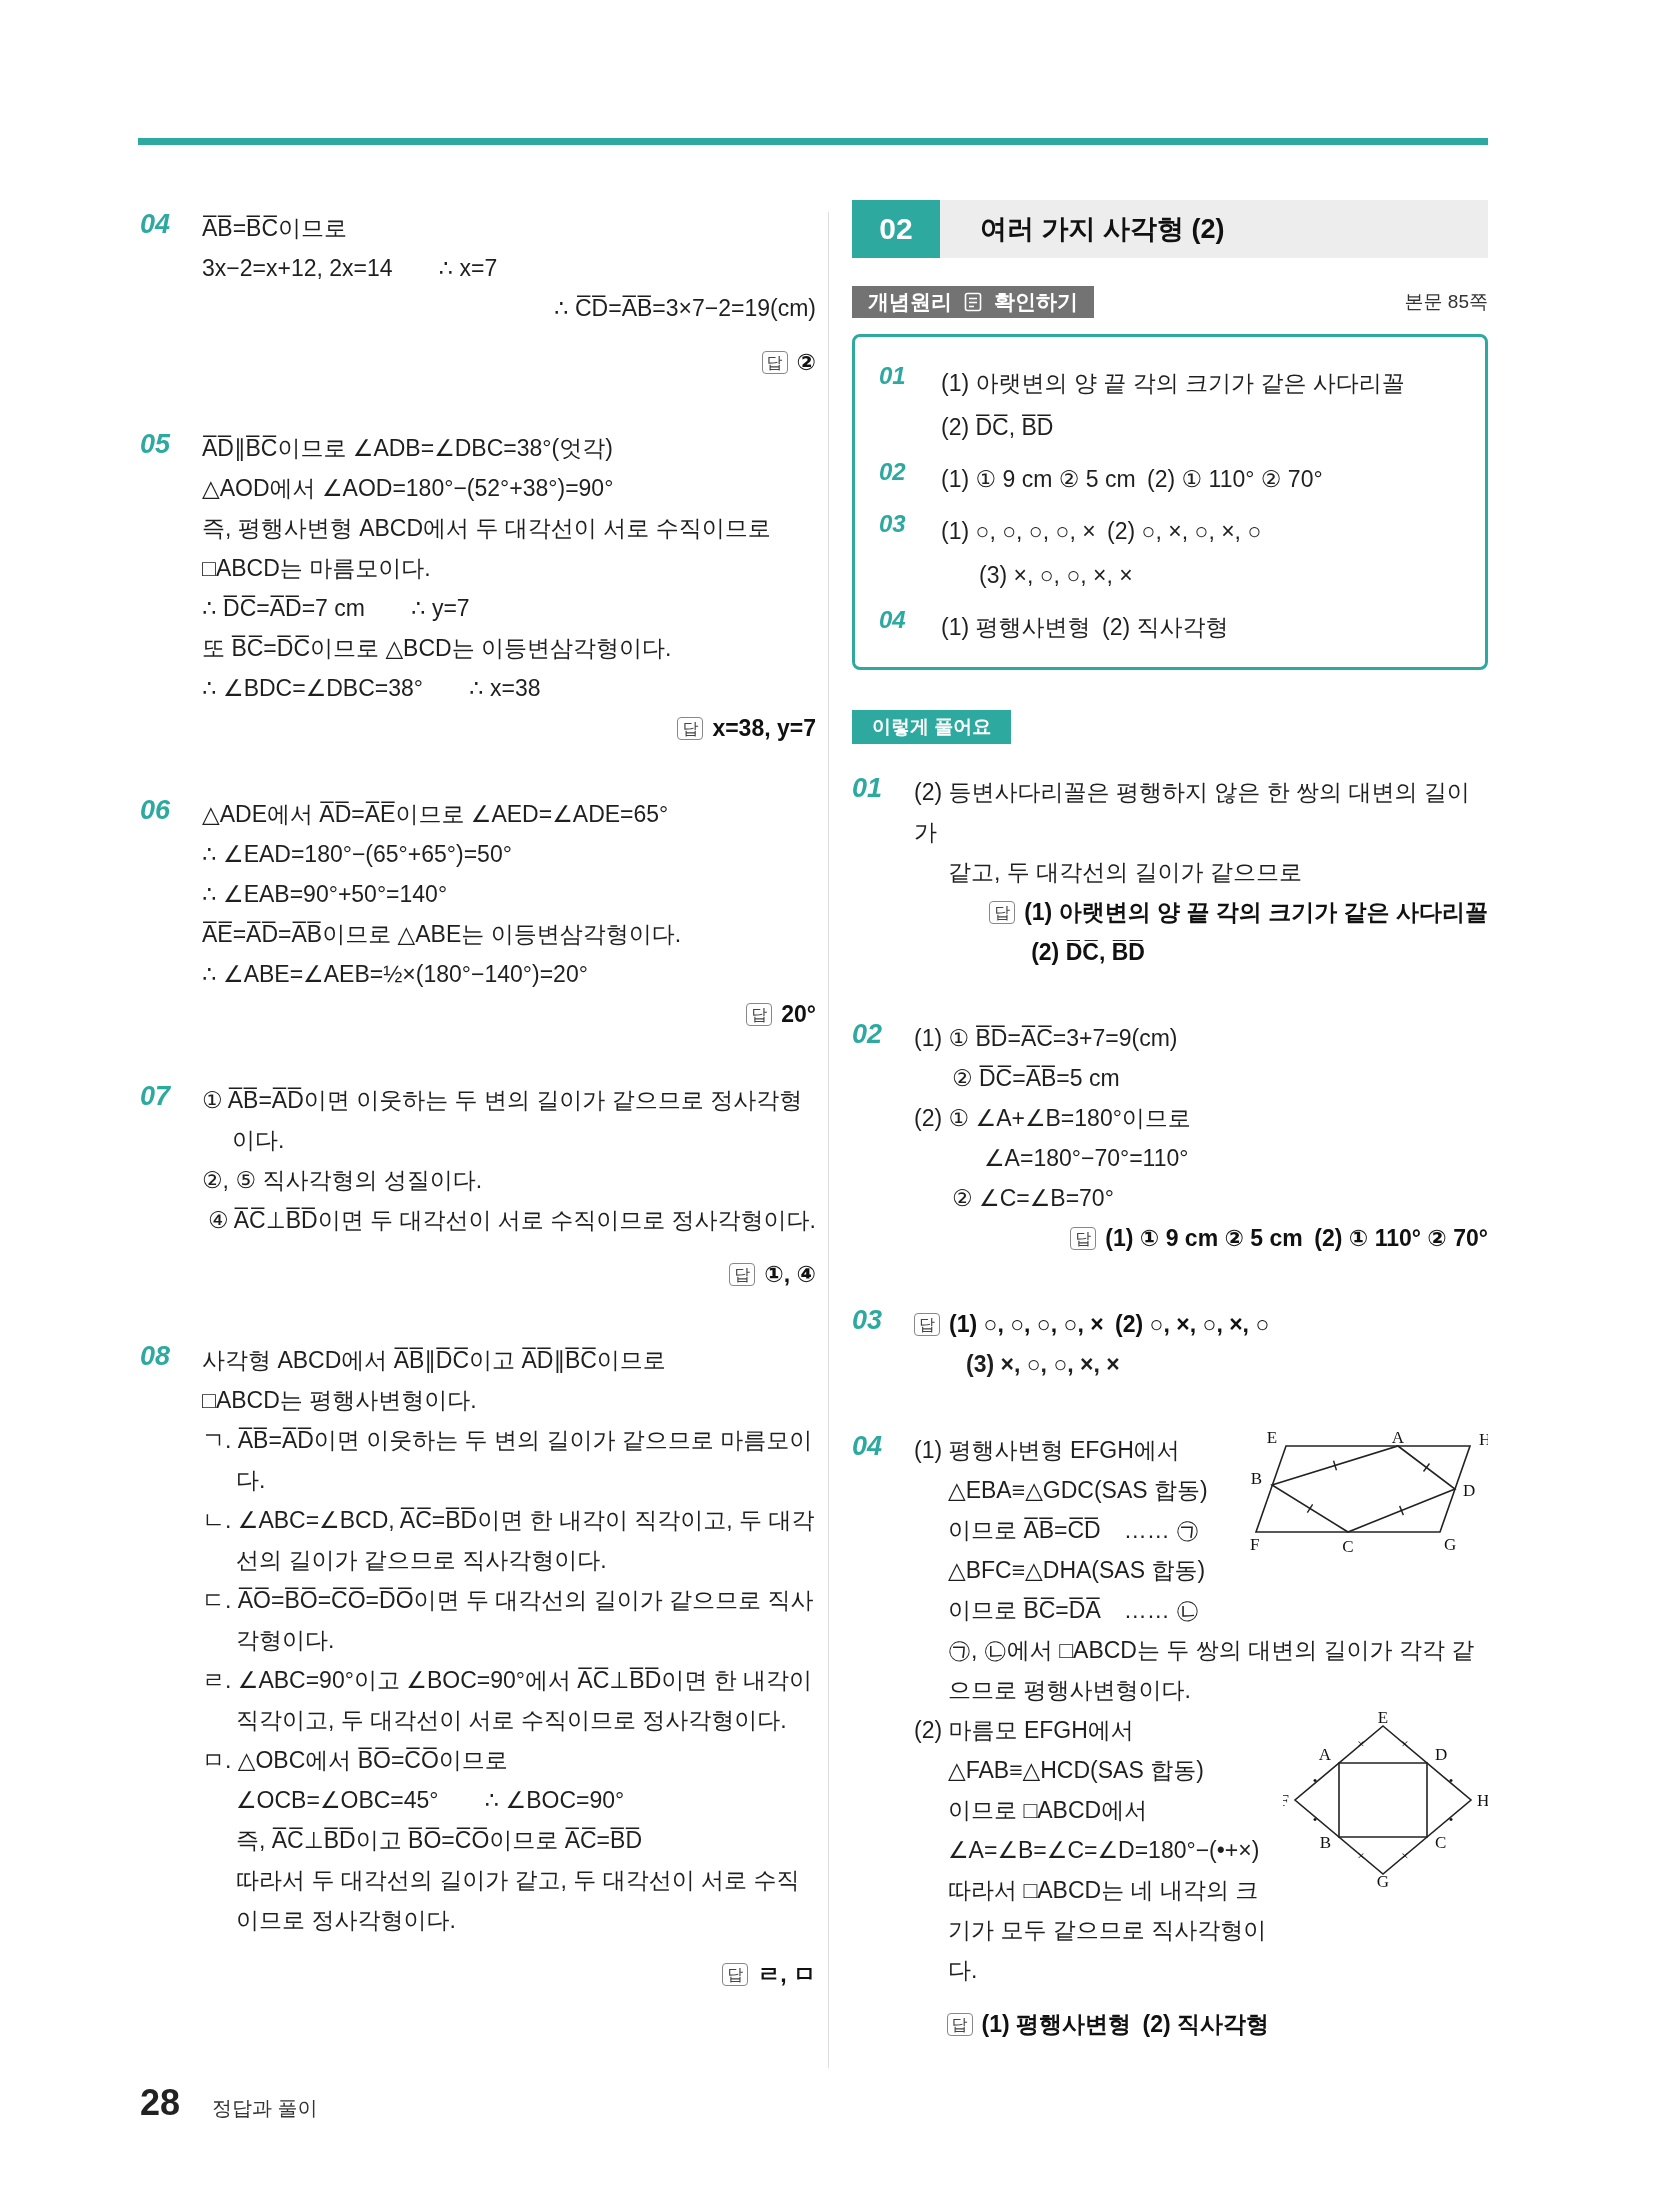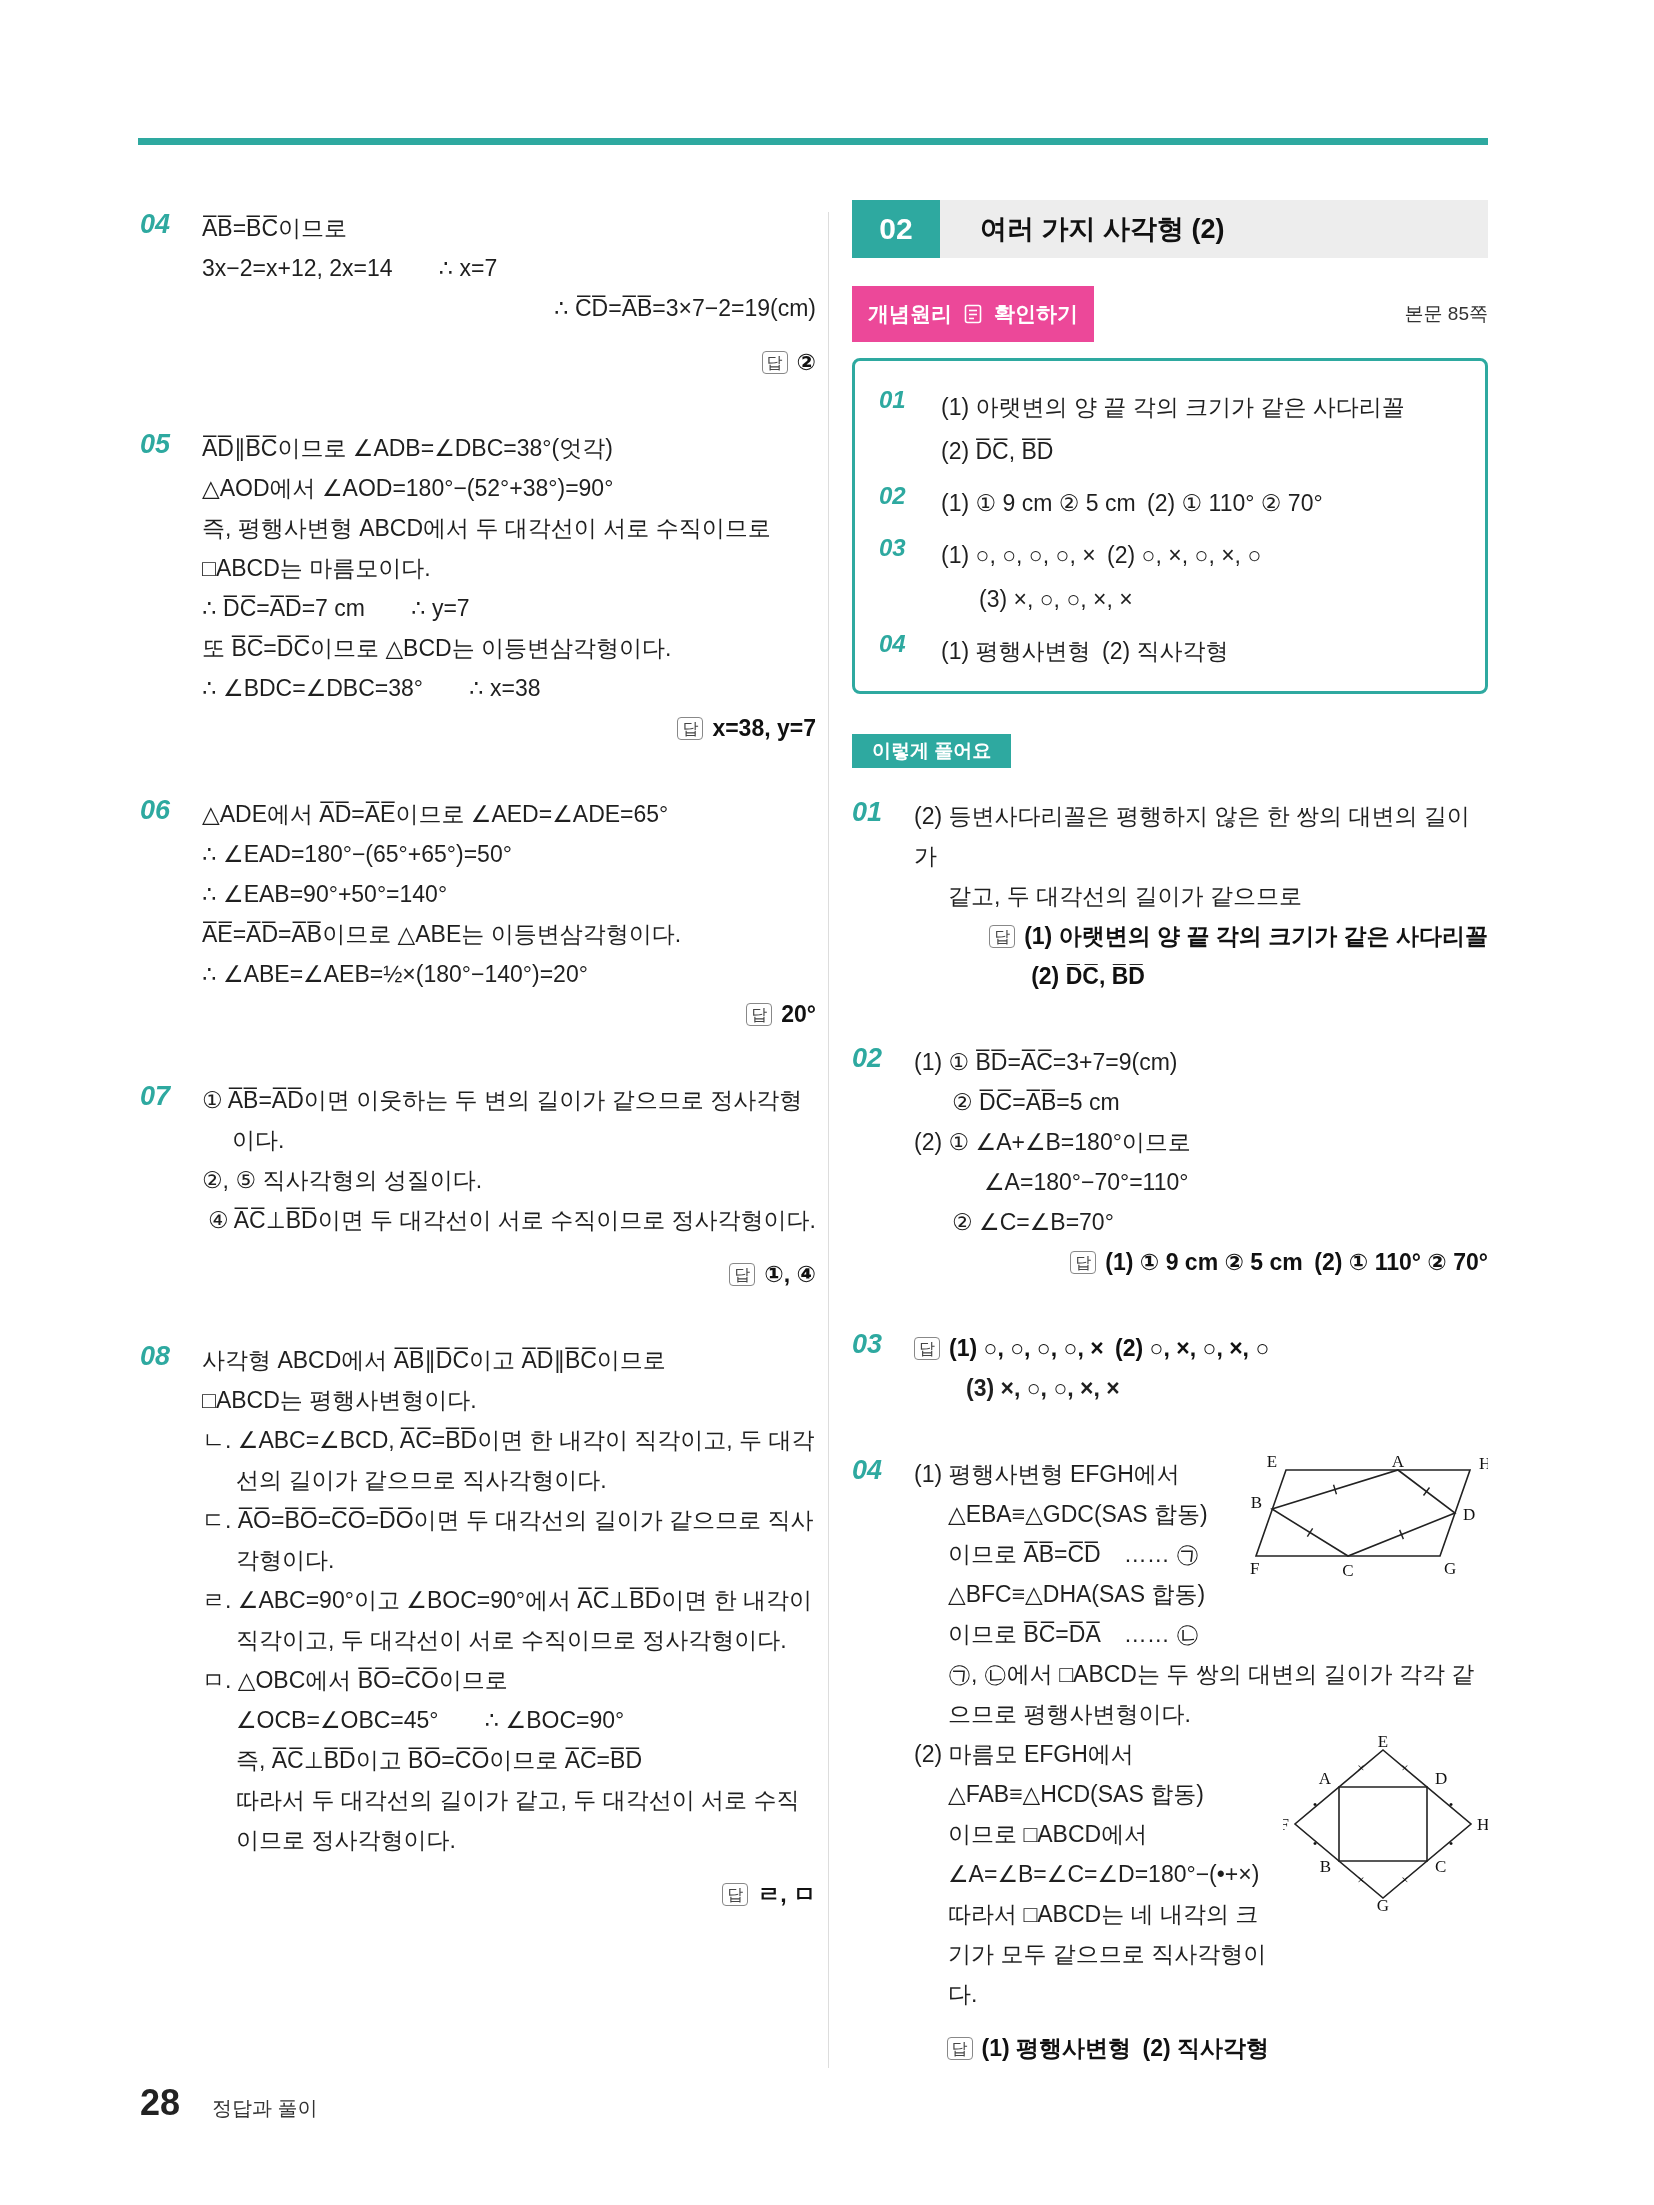--- a/index.html
+++ b/index.html
@@ -47,22 +47,22 @@
   
   .secheader { display:flex; align-items:stretch; background:#ededed; height:58px; margin-bottom:28px; }
   .secnum {
     flex:none; width:88px; background:#2ea9a0; color:#fff; font-weight:bold; font-size:30px;
     display:flex; align-items:center; justify-content:center;
   }
   .sectitle { margin:12px; font-size:27px; font-weight:bold; color:#111; display:flex; align-items:center; padding-left:28px; }
 
   .conceptrow { display:flex; justify-content:space-between; align-items:center; margin-bottom:16px; }
   .conceptchip {
-    background:#ec4899; color:#fff; font-size:21px; font-weight:bold;
-    display:flex; align-items:center; gap:10px; padding:14px 16px;
+    background:#737373; color:#fff; font-size:21px; font-weight:bold;
+    display:flex; align-items:center; gap:10px; padding:2px 16px;
   }
   .pageref { font-size:19px; color:#333; }
 
   .ansbox {
     border:3px solid #2ea9a0; border-radius:8px; padding:24px 24px 18px 24px; margin-bottom:36px;
   }
   .ansbox .prob { margin-bottom:8px; }
   .ansbox .pbody { line-height:44px; }
   .ansbox .pnum { font-size:24px; }
 
@@ -140,20 +140,21 @@
           <span class="ansgrp"><span class="amark">답</span><span class="ansval">①, ④</span></span>
         </p>
       </div>
     </section>
 
     <section class="prob">
       <div class="pnum">08</div>
       <div class="pbody">
         <p class="ln">사각형 ABCD에서 A̅B̅∥D̅C̅이고 A̅D̅∥B̅C̅이므로</p>
         <p class="ln">□ABCD는 평행사변형이다.</p>
+        <p class="ln hang">ㄱ. A̅B̅=A̅D̅이면 이웃하는 두 변의 길이가 같으므로 마름모이다.</p>
         <p class="ln hang">ㄴ. ∠ABC=∠BCD, A̅C̅=B̅D̅이면 한 내각이 직각이고, 두 대각선의 길이가 같으므로 직사각형이다.</p>
         <p class="ln hang">ㄷ. A̅O̅=B̅O̅=C̅O̅=D̅O̅이면 두 대각선의 길이가 같으므로 직사각형이다.</p>
         <p class="ln hang">ㄹ. ∠ABC=90°이고 ∠BOC=90°에서 A̅C̅⊥B̅D̅이면 한 내각이 직각이고, 두 대각선이 서로 수직이므로 정사각형이다.</p>
         <p class="ln hang">ㅁ. △OBC에서 B̅O̅=C̅O̅이므로</p>
         <p class="ln pl34">∠OCB=∠OBC=45°  ∴ ∠BOC=90°</p>
         <p class="ln pl34">즉, A̅C̅⊥B̅D̅이고 B̅O̅=C̅O̅이므로 A̅C̅=B̅D̅</p>
         <p class="ln flexln">
           <span class="txt pl34">따라서 두 대각선의 길이가 같고, 두 대각선이 서로 수직이므로 정사각형이다.</span>
           <span class="ansgrp"><span class="amark">답</span><span class="ansval">ㄹ, ㅁ</span></span>
         </p>

